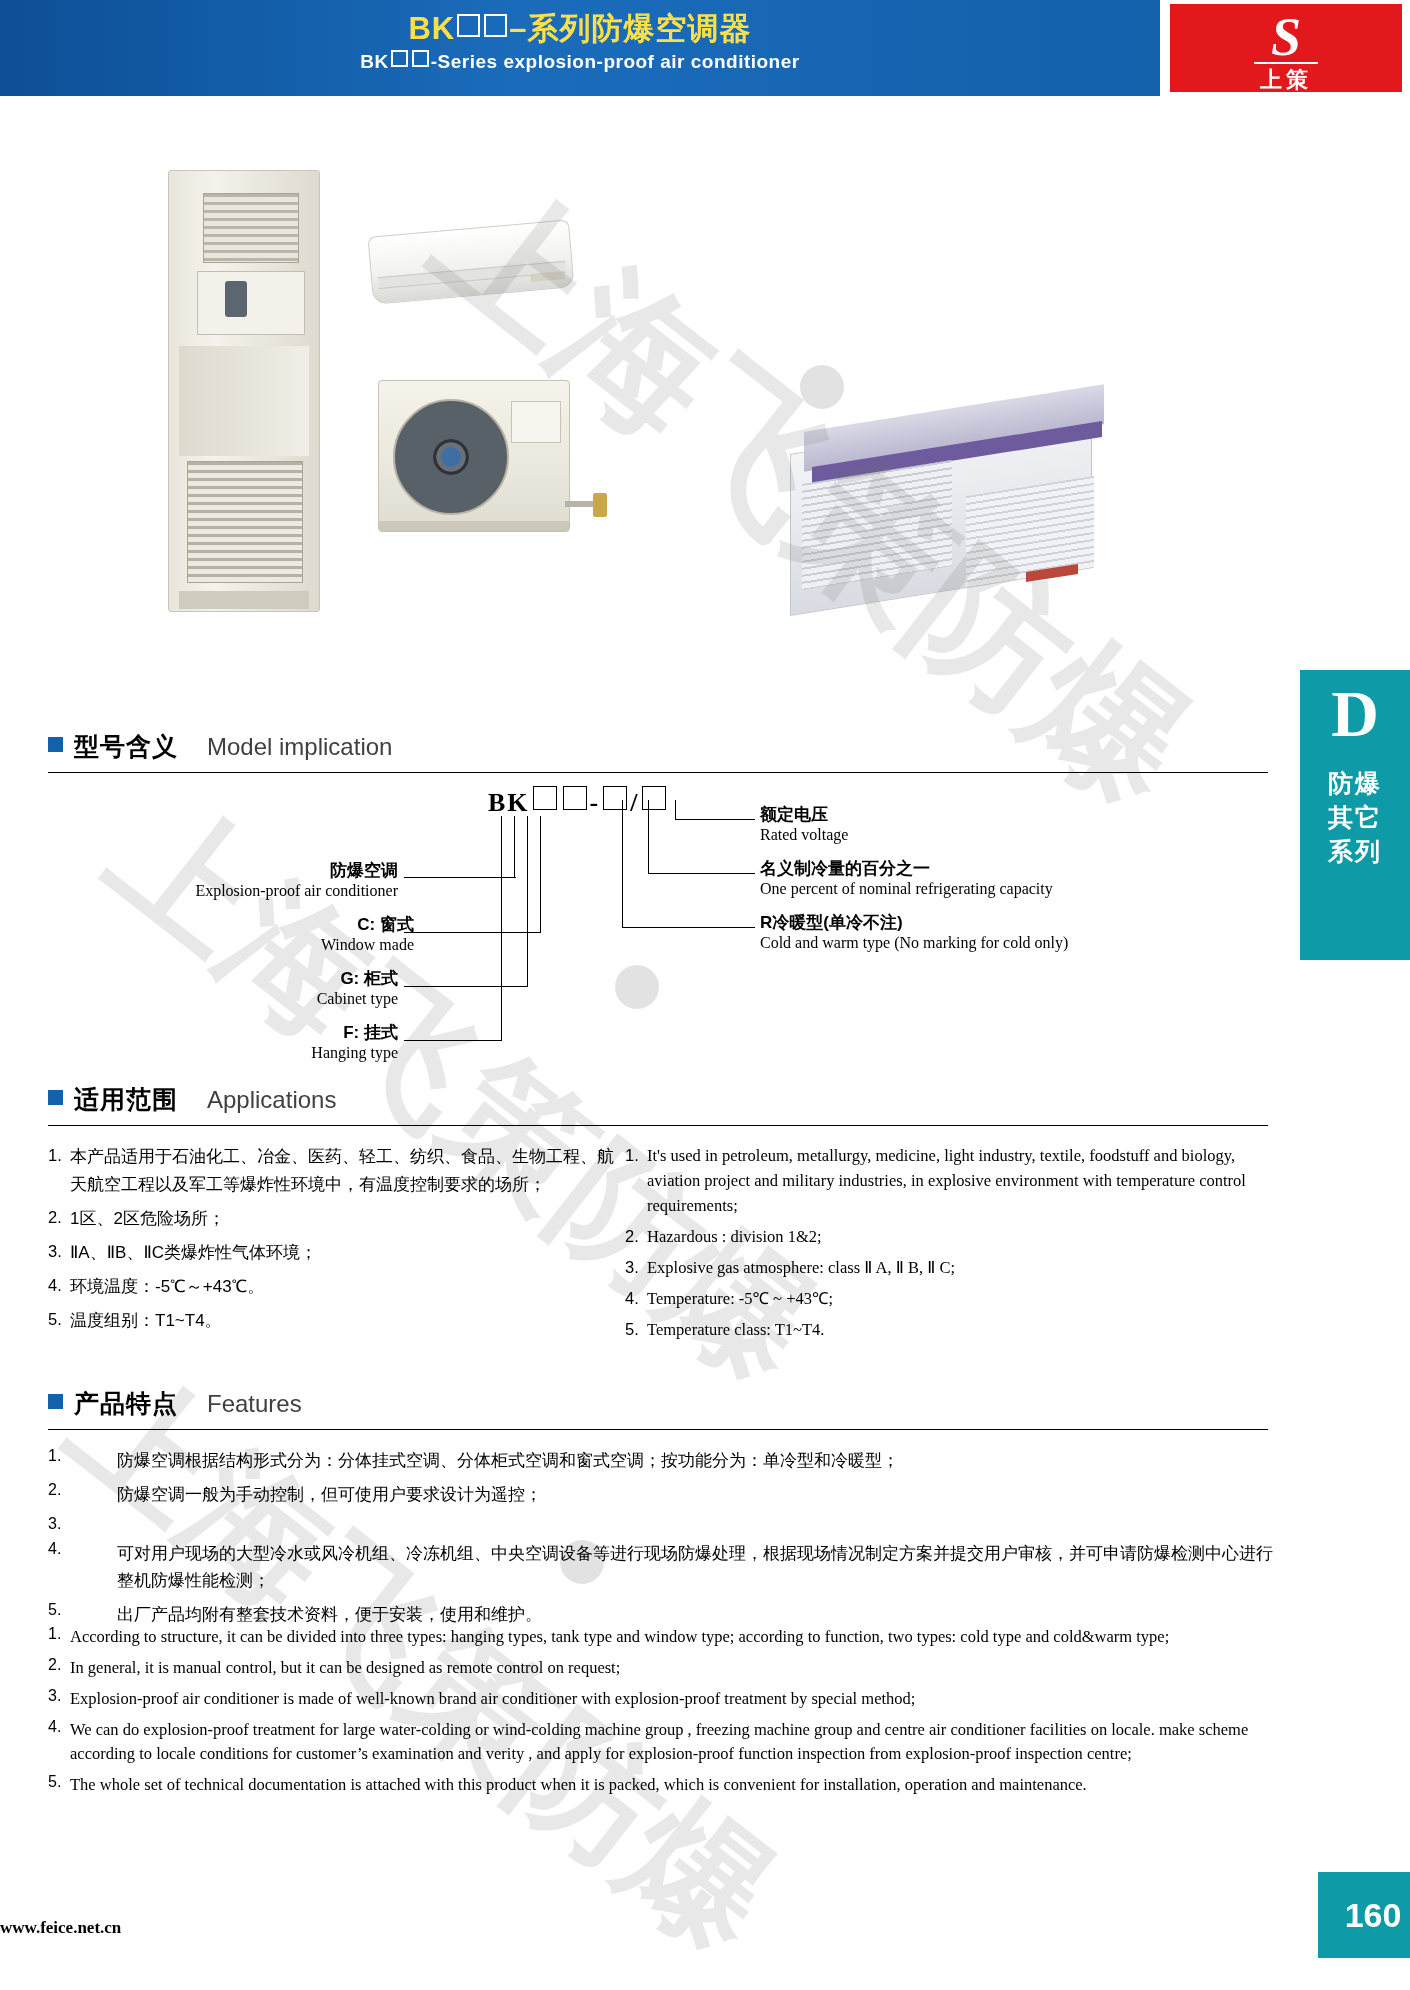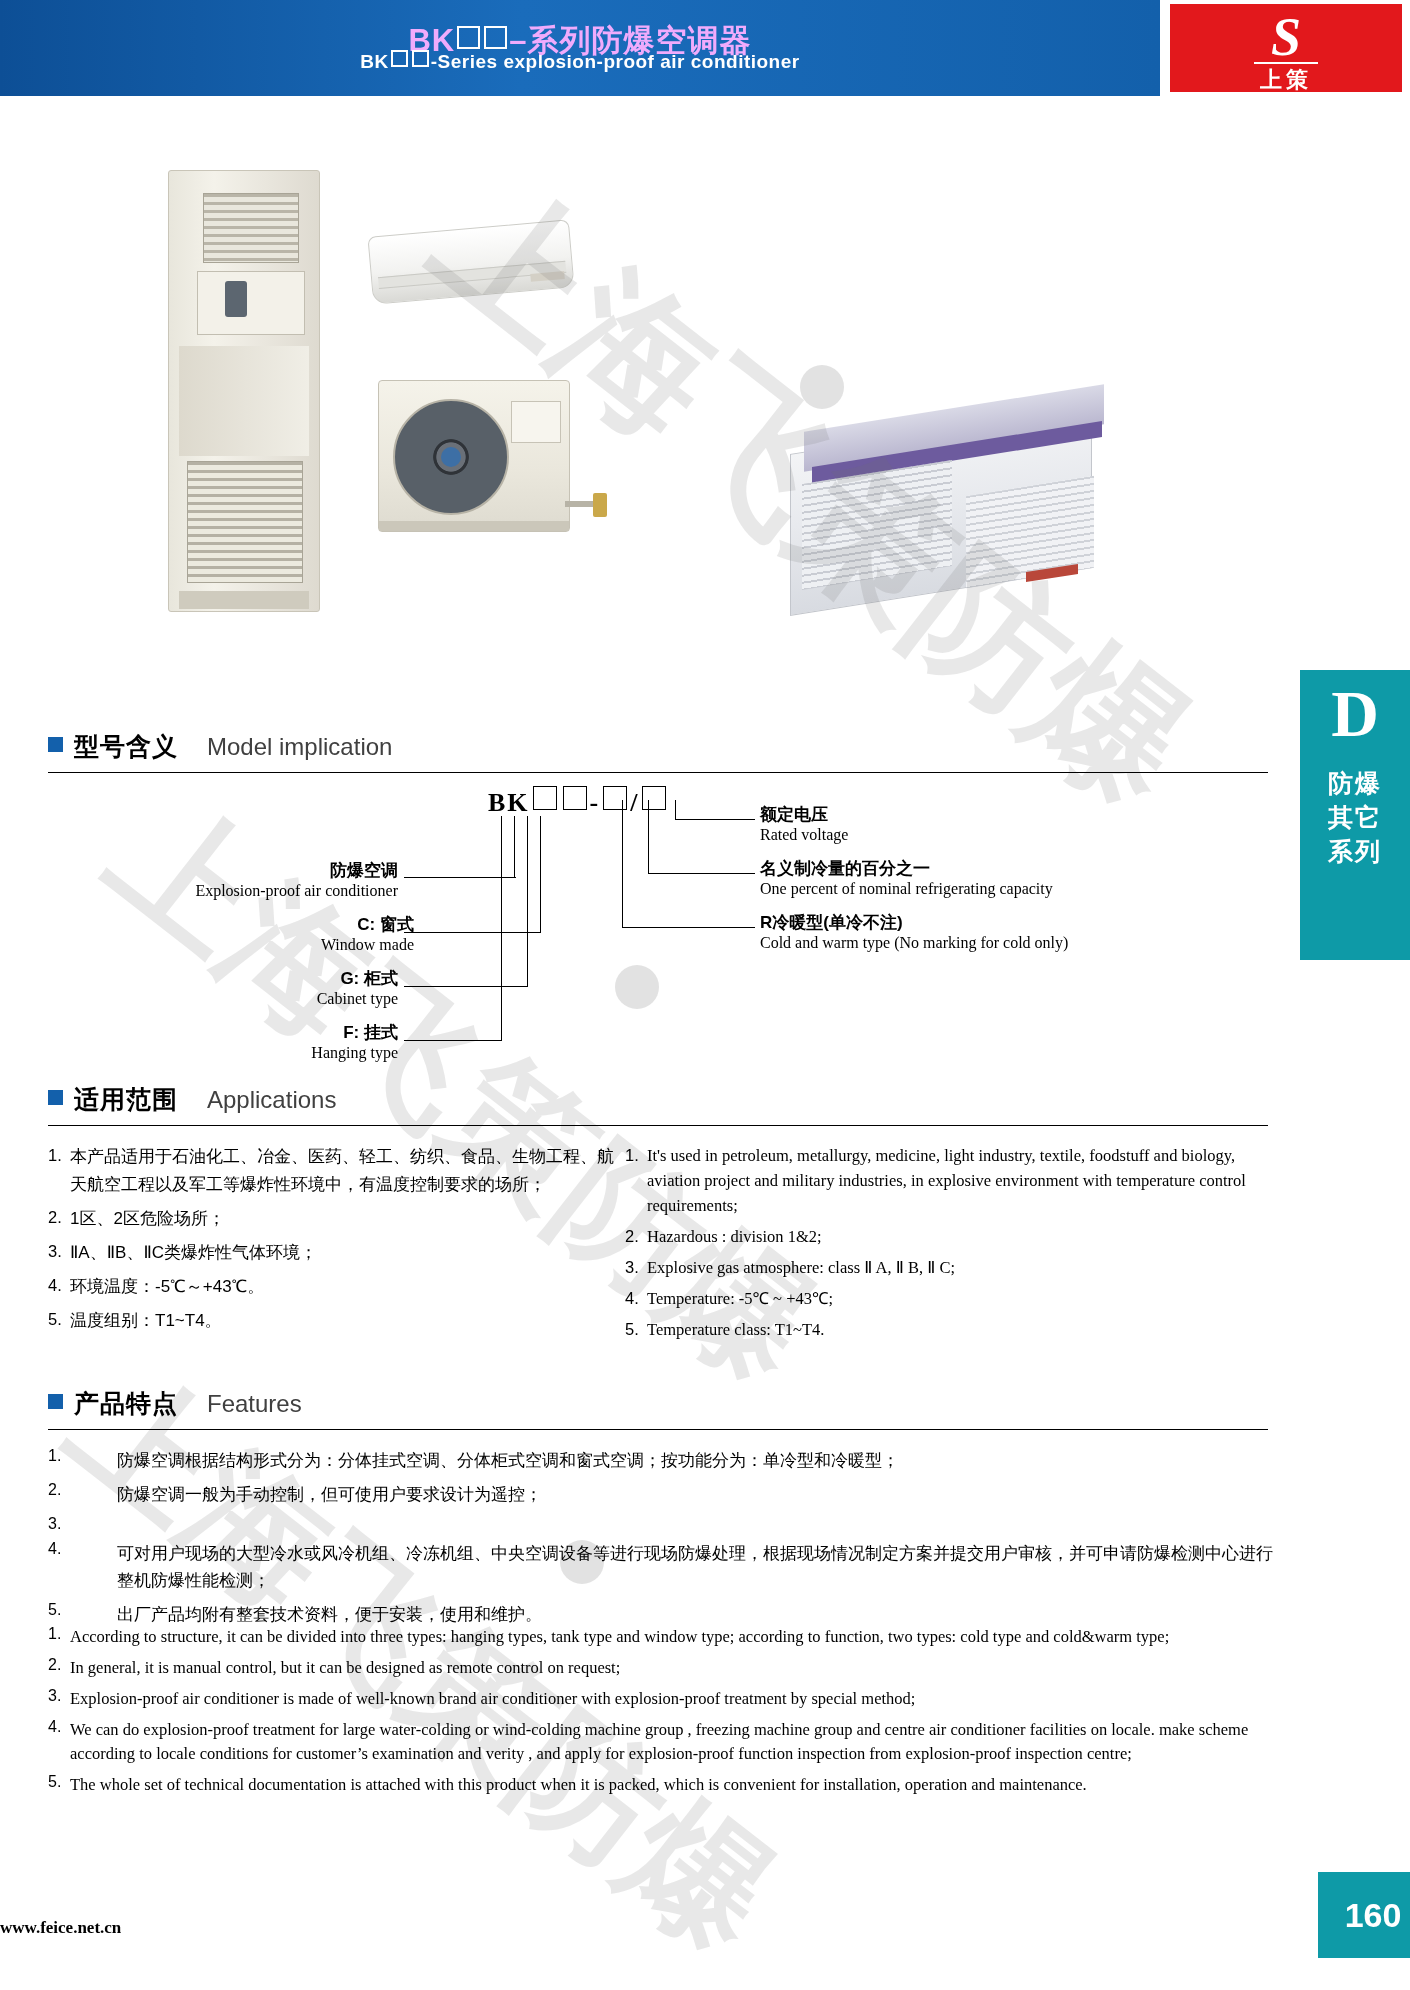--- a/index.html
+++ b/index.html
@@ -14,23 +14,22 @@
   .header{
     position:absolute;left:0;top:0;width:1410px;height:96px;
     background:#1360ab;
   }
   .header .grad{
     position:absolute;left:0;top:0;width:1160px;height:96px;
     background:linear-gradient(90deg,#0d4f96 0%,#1a6cbb 45%,#1360ab 100%);
   }
   .header-title{
     position:absolute;left:0;top:8px;width:1160px;text-align:center;
-    color:#f0abfc;font-size:31px;font-weight:bold;letter-spacing:1px;
+    color:#fde047;font-size:31px;font-weight:bold;letter-spacing:1px;
     font-family:"Liberation Sans", sans-serif;
-    margin-top:12px;
   }
   .header-sub{
     position:absolute;left:0;top:50px;width:1160px;text-align:center;
     color:#ffffff;font-size:19px;font-weight:bold;letter-spacing:0.5px;
   }
   .box-glyph{
     display:inline-block;width:19px;height:19px;border:2px solid #ffffff;
     vertical-align:2px;margin:0 2px;
   }
   .box-glyph.sm{width:13px;height:13px;border-width:2px;vertical-align:1px;}

